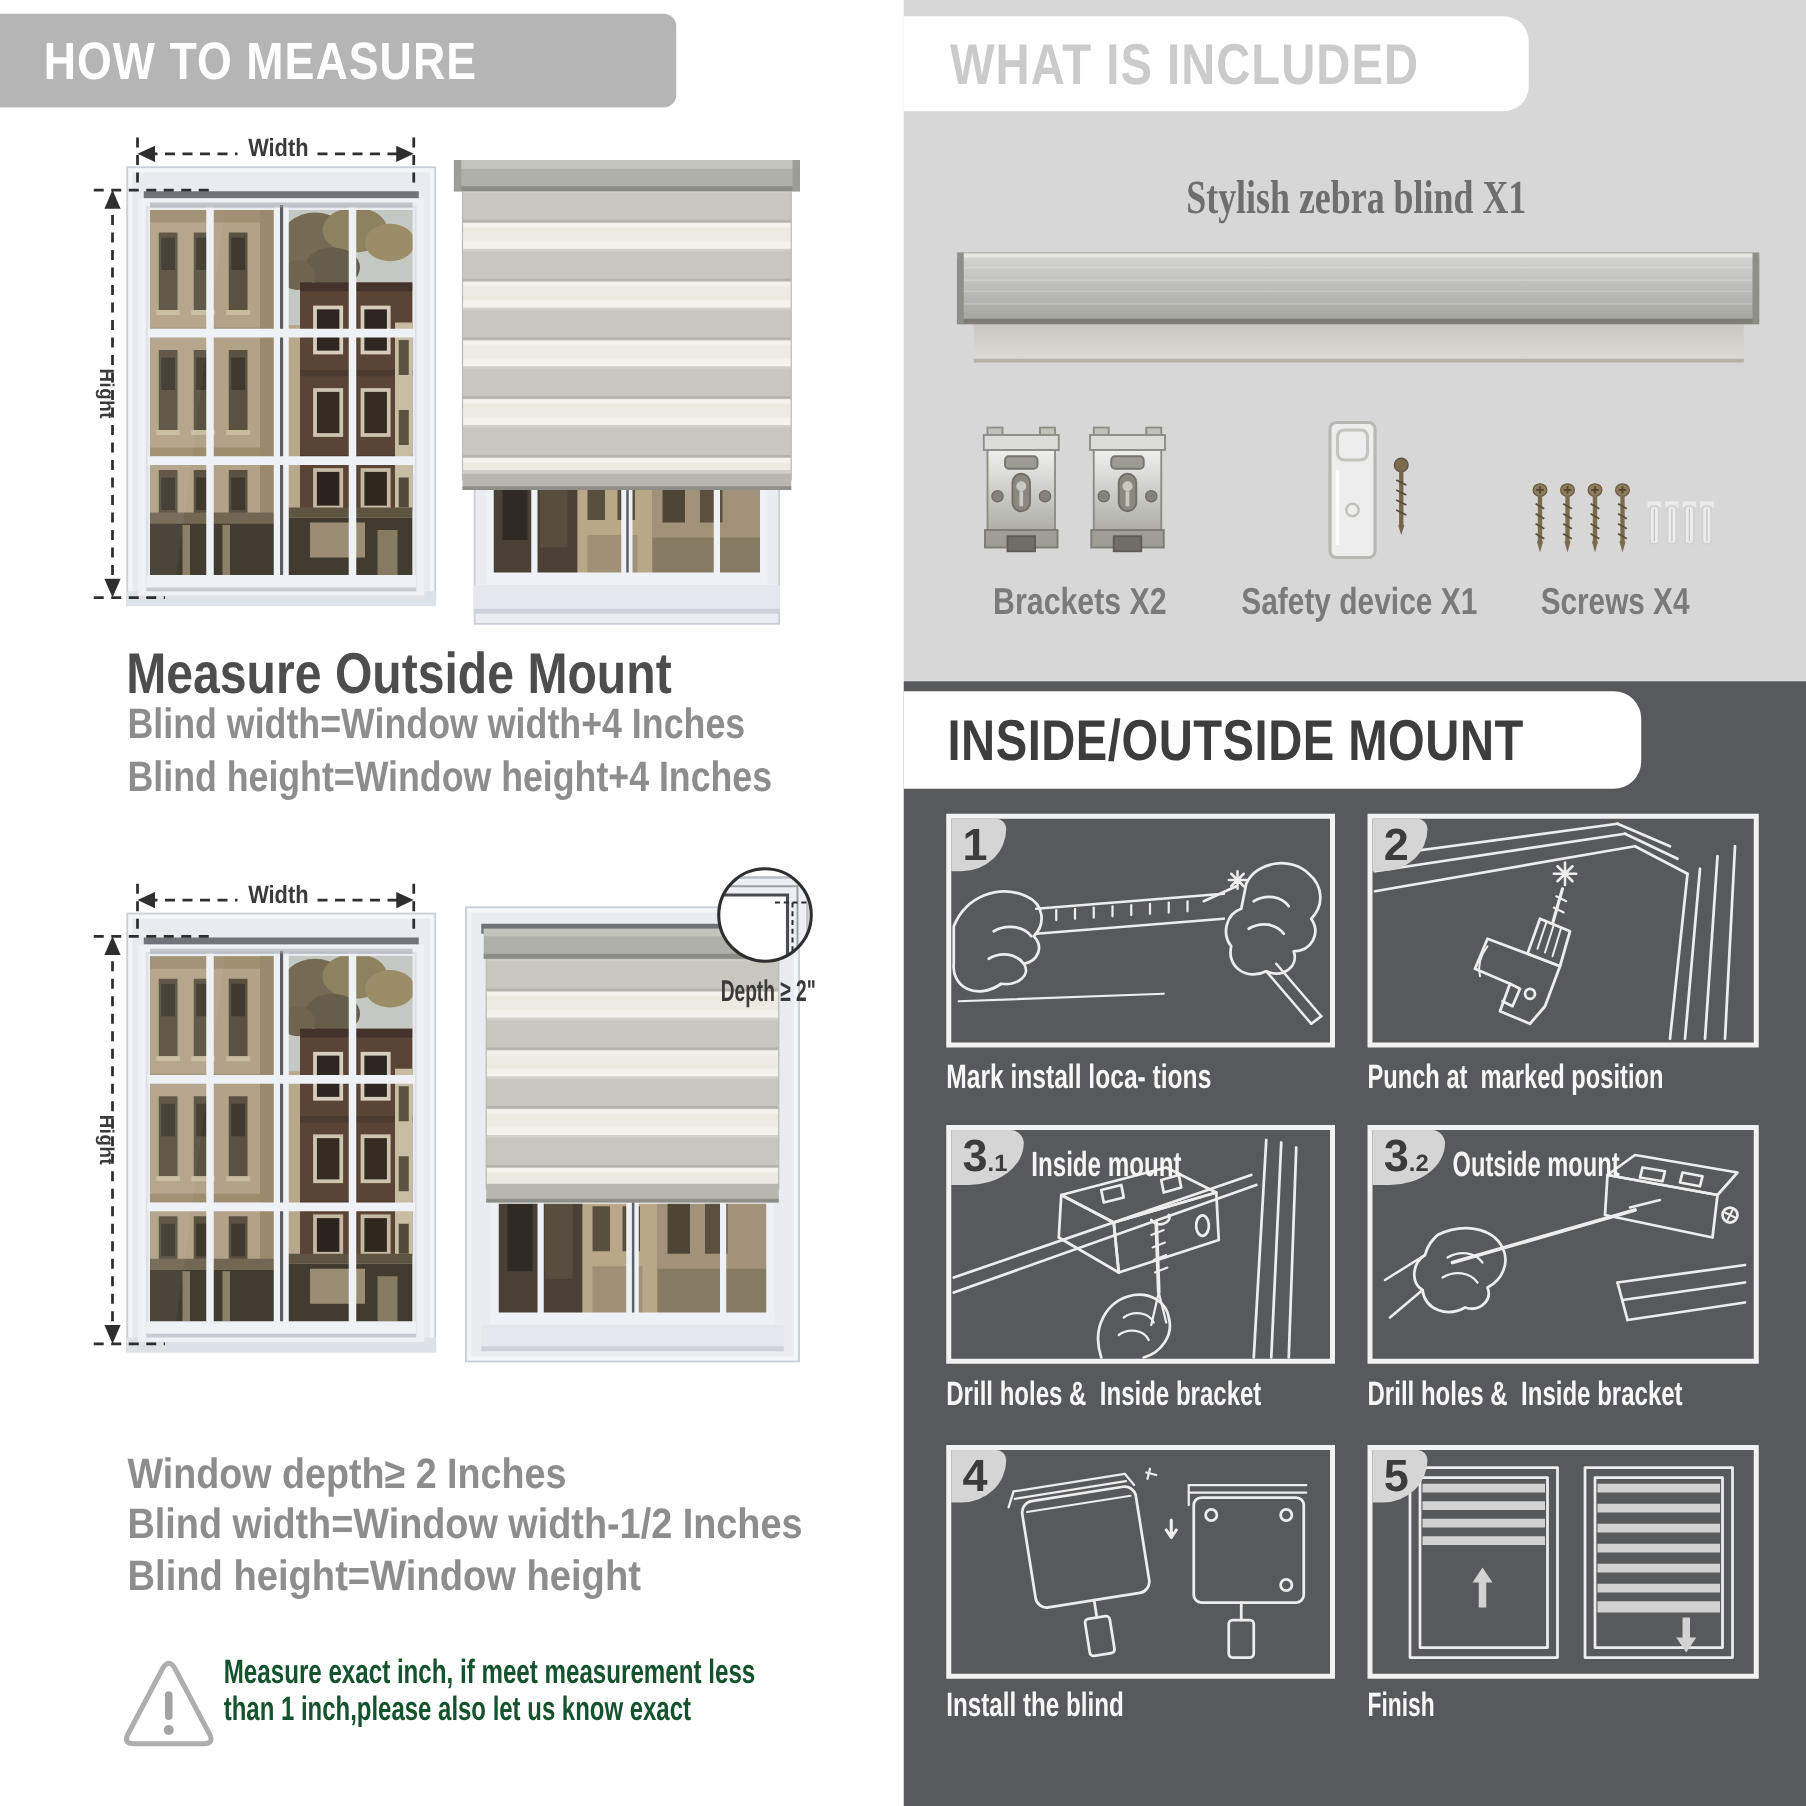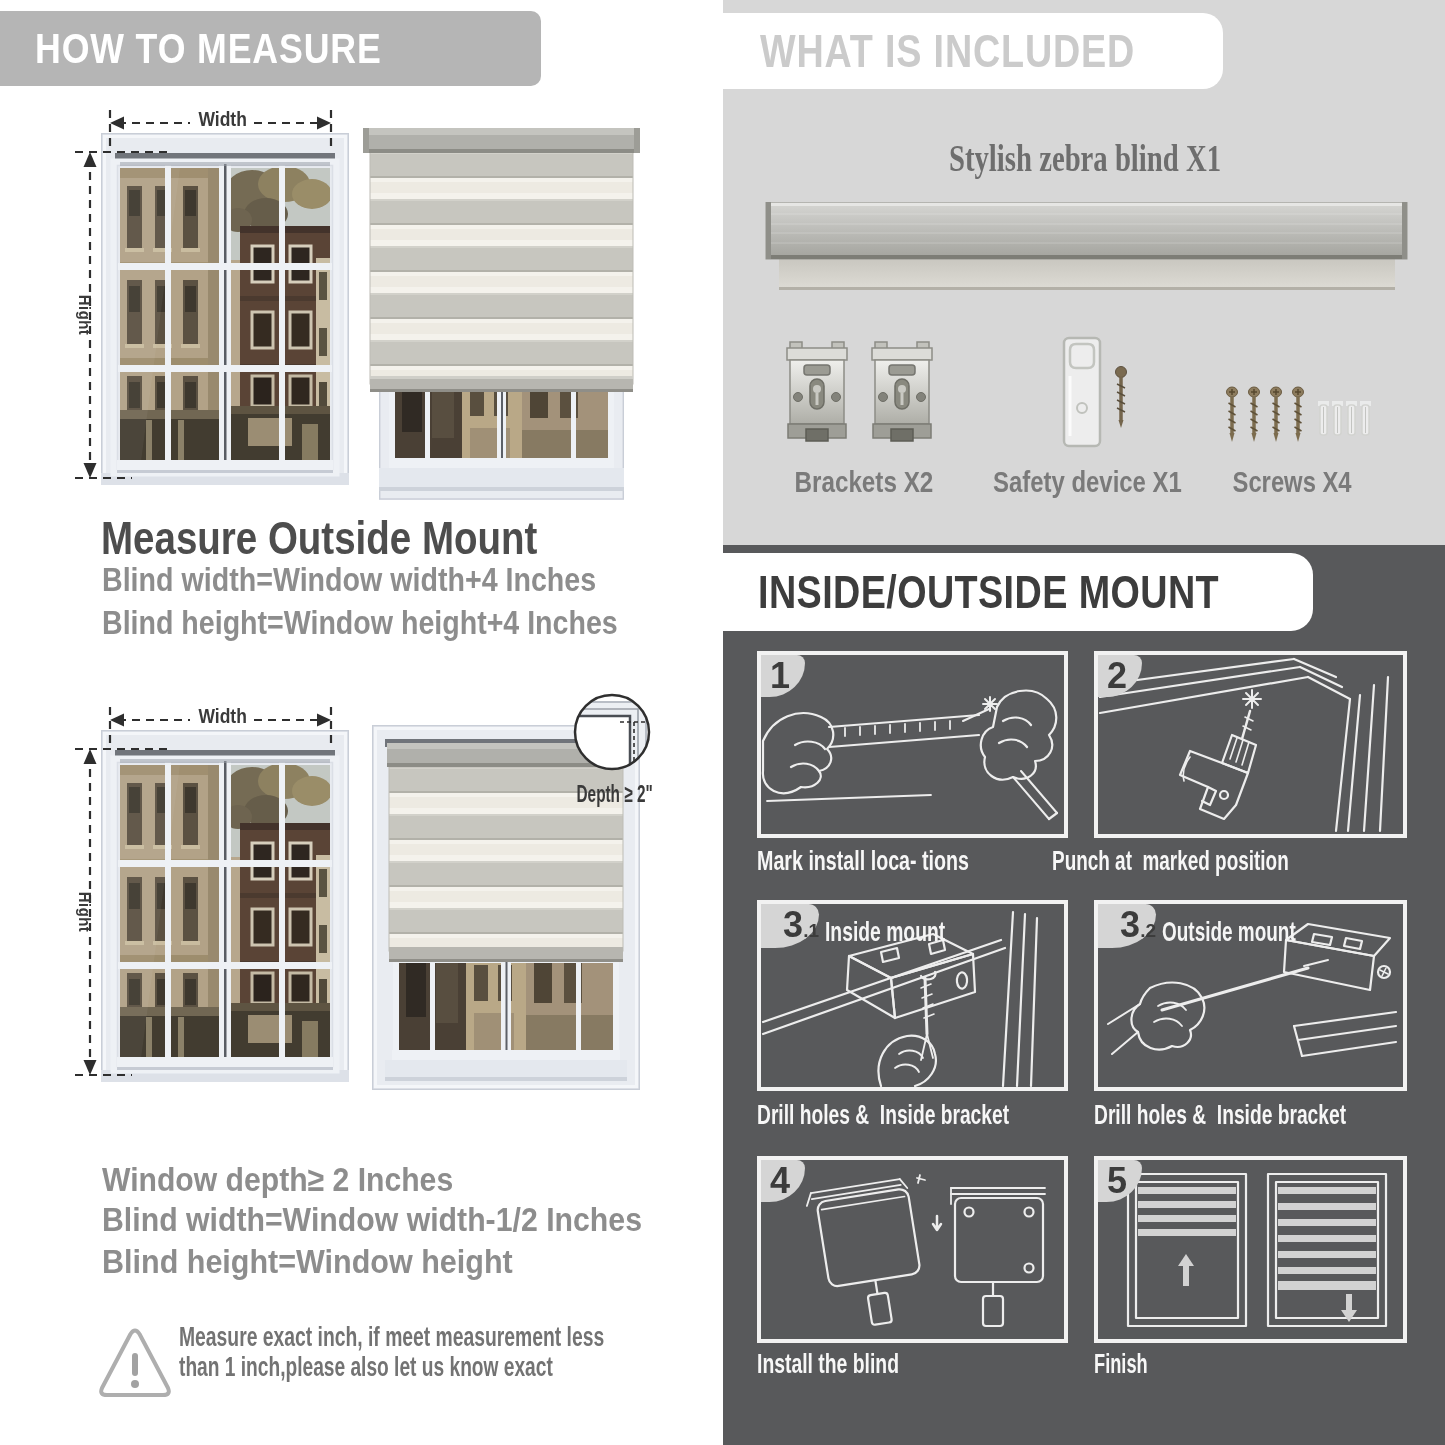--- a/index.html
+++ b/index.html
@@ -15,21 +15,21 @@
   .banner-left .fit{color:#ffffff;font-size:42px;font-weight:bold;letter-spacing:1px;margin-left:35px;}
 
   .meas-label{color:#3a3a3a;font-weight:bold;}
   .width-wrap{width:110px;text-align:center;}
   .width-wrap .fit{font-size:20px;}
   .hight-wrap{transform:translate(-50%,-50%) rotate(90deg);}
   .hight-wrap .fit{font-size:16px;letter-spacing:0.5px;}
 
   .h-section .fit{color:#4d4d4d;font-size:46px;font-weight:bold;}
   .p-line .fit{color:#8d8d8d;font-size:34px;font-weight:bold;}
-  .note-text{color:#737373;font-size:27px;font-weight:bold;line-height:30px;}
+  .note-text{color:#14532d;font-size:27px;font-weight:bold;line-height:30px;}
   .depth-wrap{width:140px;text-align:center;}
   .depth-wrap .fit{color:#3a3a3a;font-size:24px;font-weight:bold;}
 
   
   .panel-included{left:723px;top:0;width:722px;height:545px;background:#d7d7d7;}
   .banner-included{left:723px;top:13px;width:500px;height:76px;background:#ffffff;
     border-radius:0 20px 20px 0;display:flex;align-items:center;}
   .banner-included .fit{color:#cbcbcb;font-size:46px;font-weight:bold;letter-spacing:1px;margin-left:37px;}
   .blind-title{left:905px;top:136px;width:360px;text-align:center;font-family:Liberation Serif, serif;}
   .blind-title .fit{color:#6e6e6e;font-size:38px;font-weight:bold;}
@@ -39,21 +39,21 @@
   .panel-mount{left:723px;top:545px;width:722px;height:900px;background:#58595b;}
   .banner-mount{left:723px;top:553px;width:590px;height:78px;background:#ffffff;
     border-radius:0 22px 22px 0;display:flex;align-items:center;}
   .banner-mount .fit{color:#3d3d3d;font-size:46px;font-weight:bold;letter-spacing:0.5px;margin-left:35px;}
 
   .step-box{border:4px solid #f2f2f2;box-sizing:border-box;}
   .badge{position:absolute;left:0;top:0;width:44px;height:42px;background:#d5d5d5;
     border-radius:0 10px 100% 0;}
   .badge .num{color:#3c3c3c;font-size:36px;font-weight:bold;line-height:42px;padding-left:9px;}
   .badge .sub{color:#3c3c3c;font-size:19px;font-weight:bold;}
-  .badge.wide{width:58px;height:44px;border-radius:0 14px 100% 0;text-align:right;}
+  .badge.wide{width:58px;height:44px;border-radius:0 14px 100% 0;}
   .step-title .fit{color:#f5f5f5;font-size:28px;font-weight:bold;}
   .step-caption .fit{color:#f7f7f7;font-size:27px;font-weight:bold;}
 
   svg{display:block;}
 </style>
 </head>
 <body>
 
 <div class="page">
 
@@ -553,21 +553,21 @@
         <path d="M124,108 L150,118 L138,150 L126,164 L102,154 L110,132 L82,120 L92,96 L124,108 Z"></path>
         <path d="M110,132 L118,136 L112,150 L104,146"></path>
         <circle cx="126" cy="140" r="4"></circle>
         <path d="M92,102 C86,110 84,118 86,126" stroke-width="1.6"></path>
       </g>
     </svg>
     <div class="badge">
       <span class="num">2</span>
     </div>
   </div>
-  <div class="abs step-caption" style="left:1052px;top:846px">
+  <div class="abs step-caption" style="left:1094px;top:846px">
     <span class="fit" style="transform: scaleX(0.7012);">Punch at  marked position</span>
   </div>
 
   <div class="abs step-box" style="left:757px;top:900px;width:311px;height:191px">
     <svg width="303" height="183" viewBox="0 0 303 183">
       <g fill="none" stroke="#ededed" stroke-width="2.2" stroke-linejoin="round" stroke-linecap="round">
         <path d="M2,130 L244,44"></path>
         <path d="M2,118 L240,36"></path>
         <path d="M252,8 L242,182"></path>
         <path d="M264,10 L256,182"></path>

